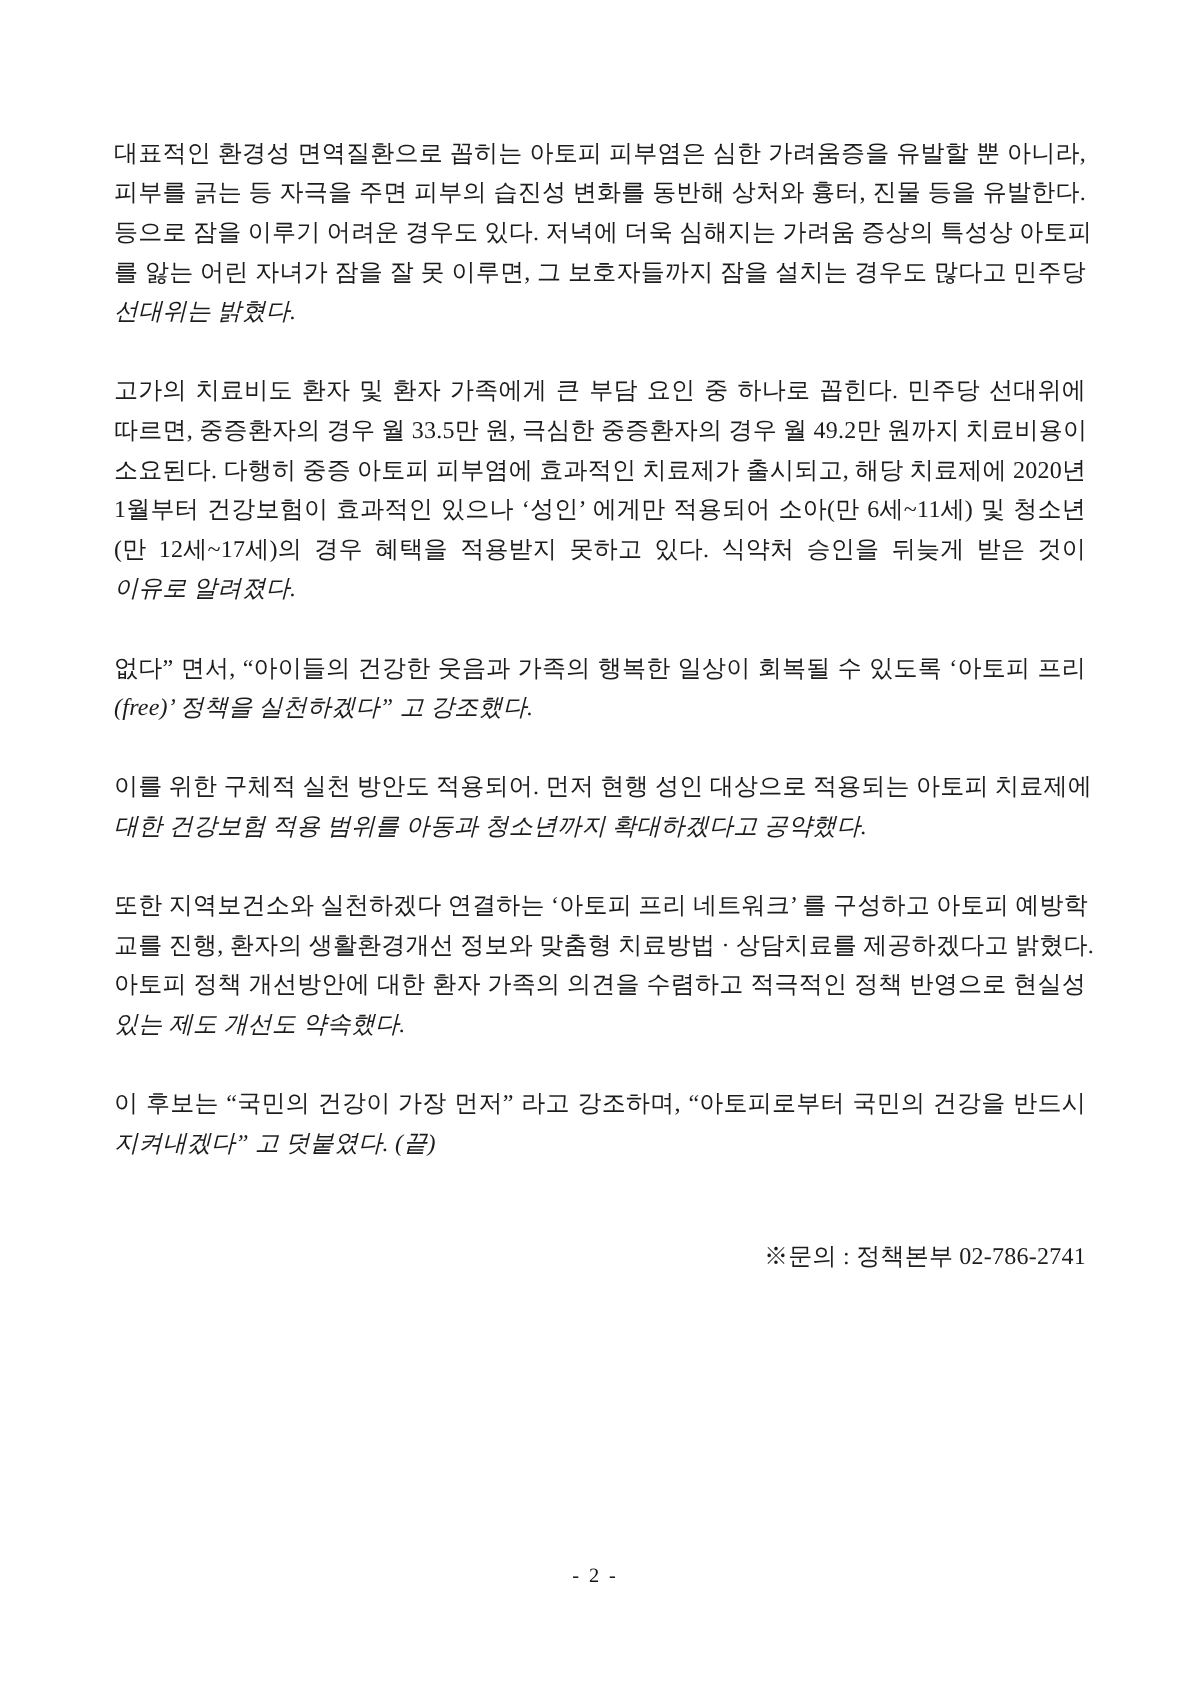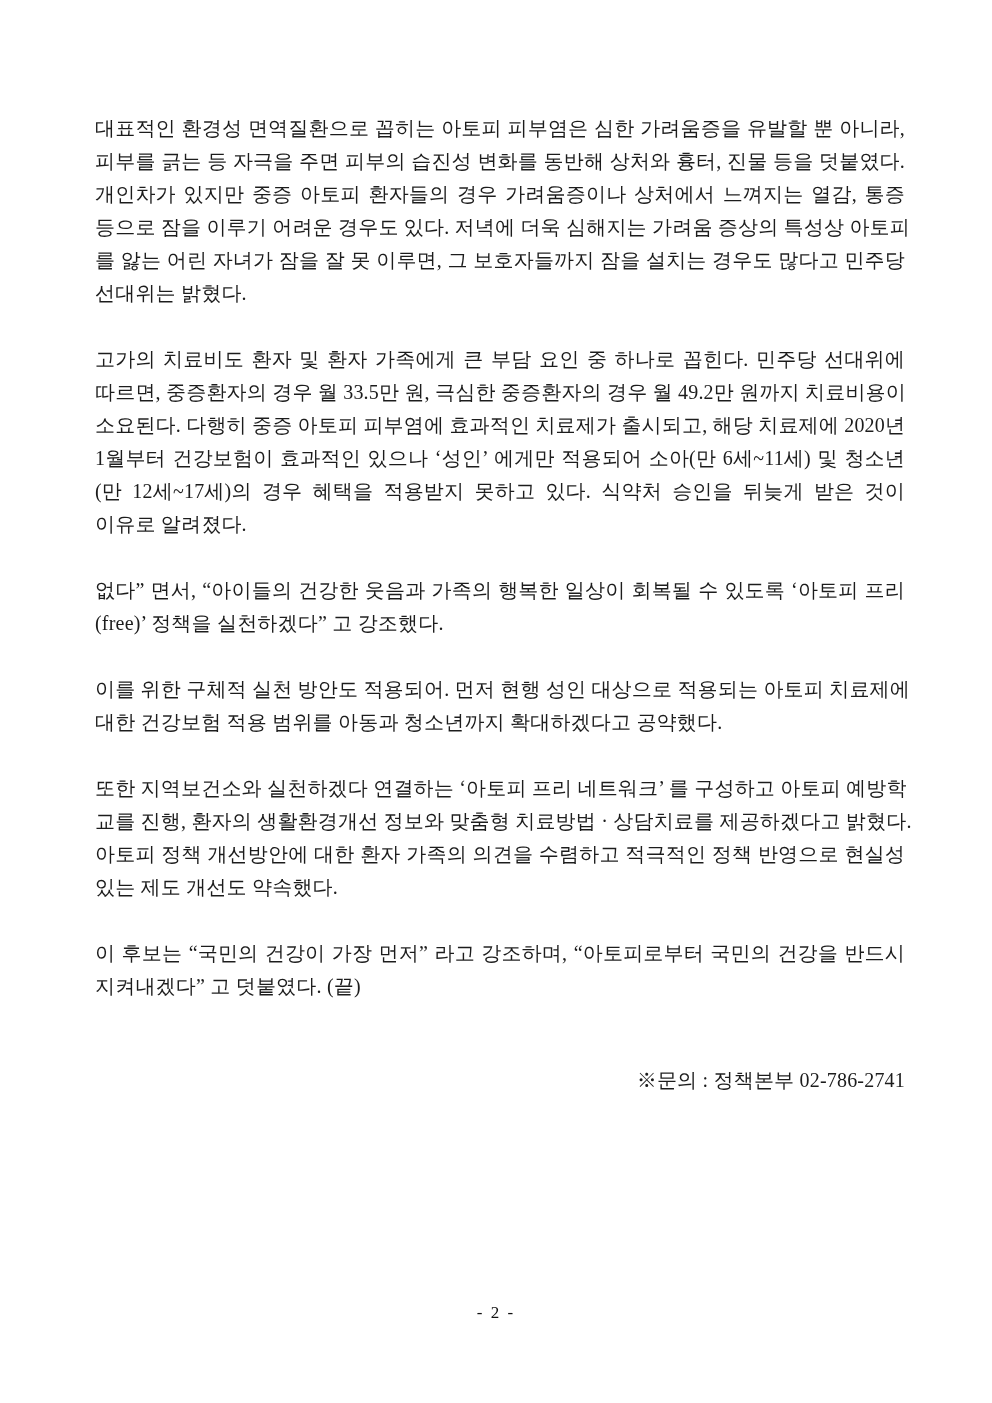--- a/index.html
+++ b/index.html
@@ -27,20 +27,21 @@
   }
   .paragraph { margin-bottom: 33px; }
   .line {
     white-space: nowrap;
     text-align: justify;
     text-align-last: justify;
   }
   .line.last {
     text-align: left;
     text-align-last: auto;
+    font-style: italic;
   }
   .contact-line {
     margin-top: 61px;
     text-align: right;
     text-align-last: auto;
     font-size: 20px;
     line-height: 33px;
   }
   .page-number {
     position: absolute;
@@ -54,22 +55,21 @@
   }
 </style>
 </head>
 <body>
 
 <div class="page">
   <div class="content">
 
     <div class="paragraph">
       <div class="line">대표적인 환경성 면역질환으로 꼽히는 아토피 피부염은 심한 가려움증을 유발할 뿐 아니라,</div>
-      <div class="line">피부를 긁는 등 자극을 주면 피부의 습진성 변화를 동반해 상처와 흉터, 진물 등을 덧붙였다.</div>
-      <div class="line">개인차가 있지만 중증 아토피 환자들의 경우 가려움증이나 상처에서 느껴지는 열감, 통증</div>
+      <div class="line">피부를 긁는 등 자극을 주면 피부의 습진성 변화를 동반해 상처와 흉터, 진물 등을 유발한다.</div>
       <div class="line">등으로 잠을 이루기 어려운 경우도 있다. 저녁에 더욱 심해지는 가려움 증상의 특성상 아토피</div>
       <div class="line">를 앓는 어린 자녀가 잠을 잘 못 이루면, 그 보호자들까지 잠을 설치는 경우도 많다고 민주당</div>
       <div class="line last">선대위는 밝혔다.</div>
     </div>
 
     <div class="paragraph">
       <div class="line">고가의 치료비도 환자 및 환자 가족에게 큰 부담 요인 중 하나로 꼽힌다. 민주당 선대위에</div>
       <div class="line">따르면, 중증환자의 경우 월 33.5만 원, 극심한 중증환자의 경우 월 49.2만 원까지 치료비용이</div>
       <div class="line">소요된다. 다행히 중증 아토피 피부염에 효과적인 치료제가 출시되고, 해당 치료제에 2020년</div>
       <div class="line">1월부터 건강보험이 효과적인 있으나 ‘성인’ 에게만 적용되어 소아(만 6세~11세) 및 청소년</div>

